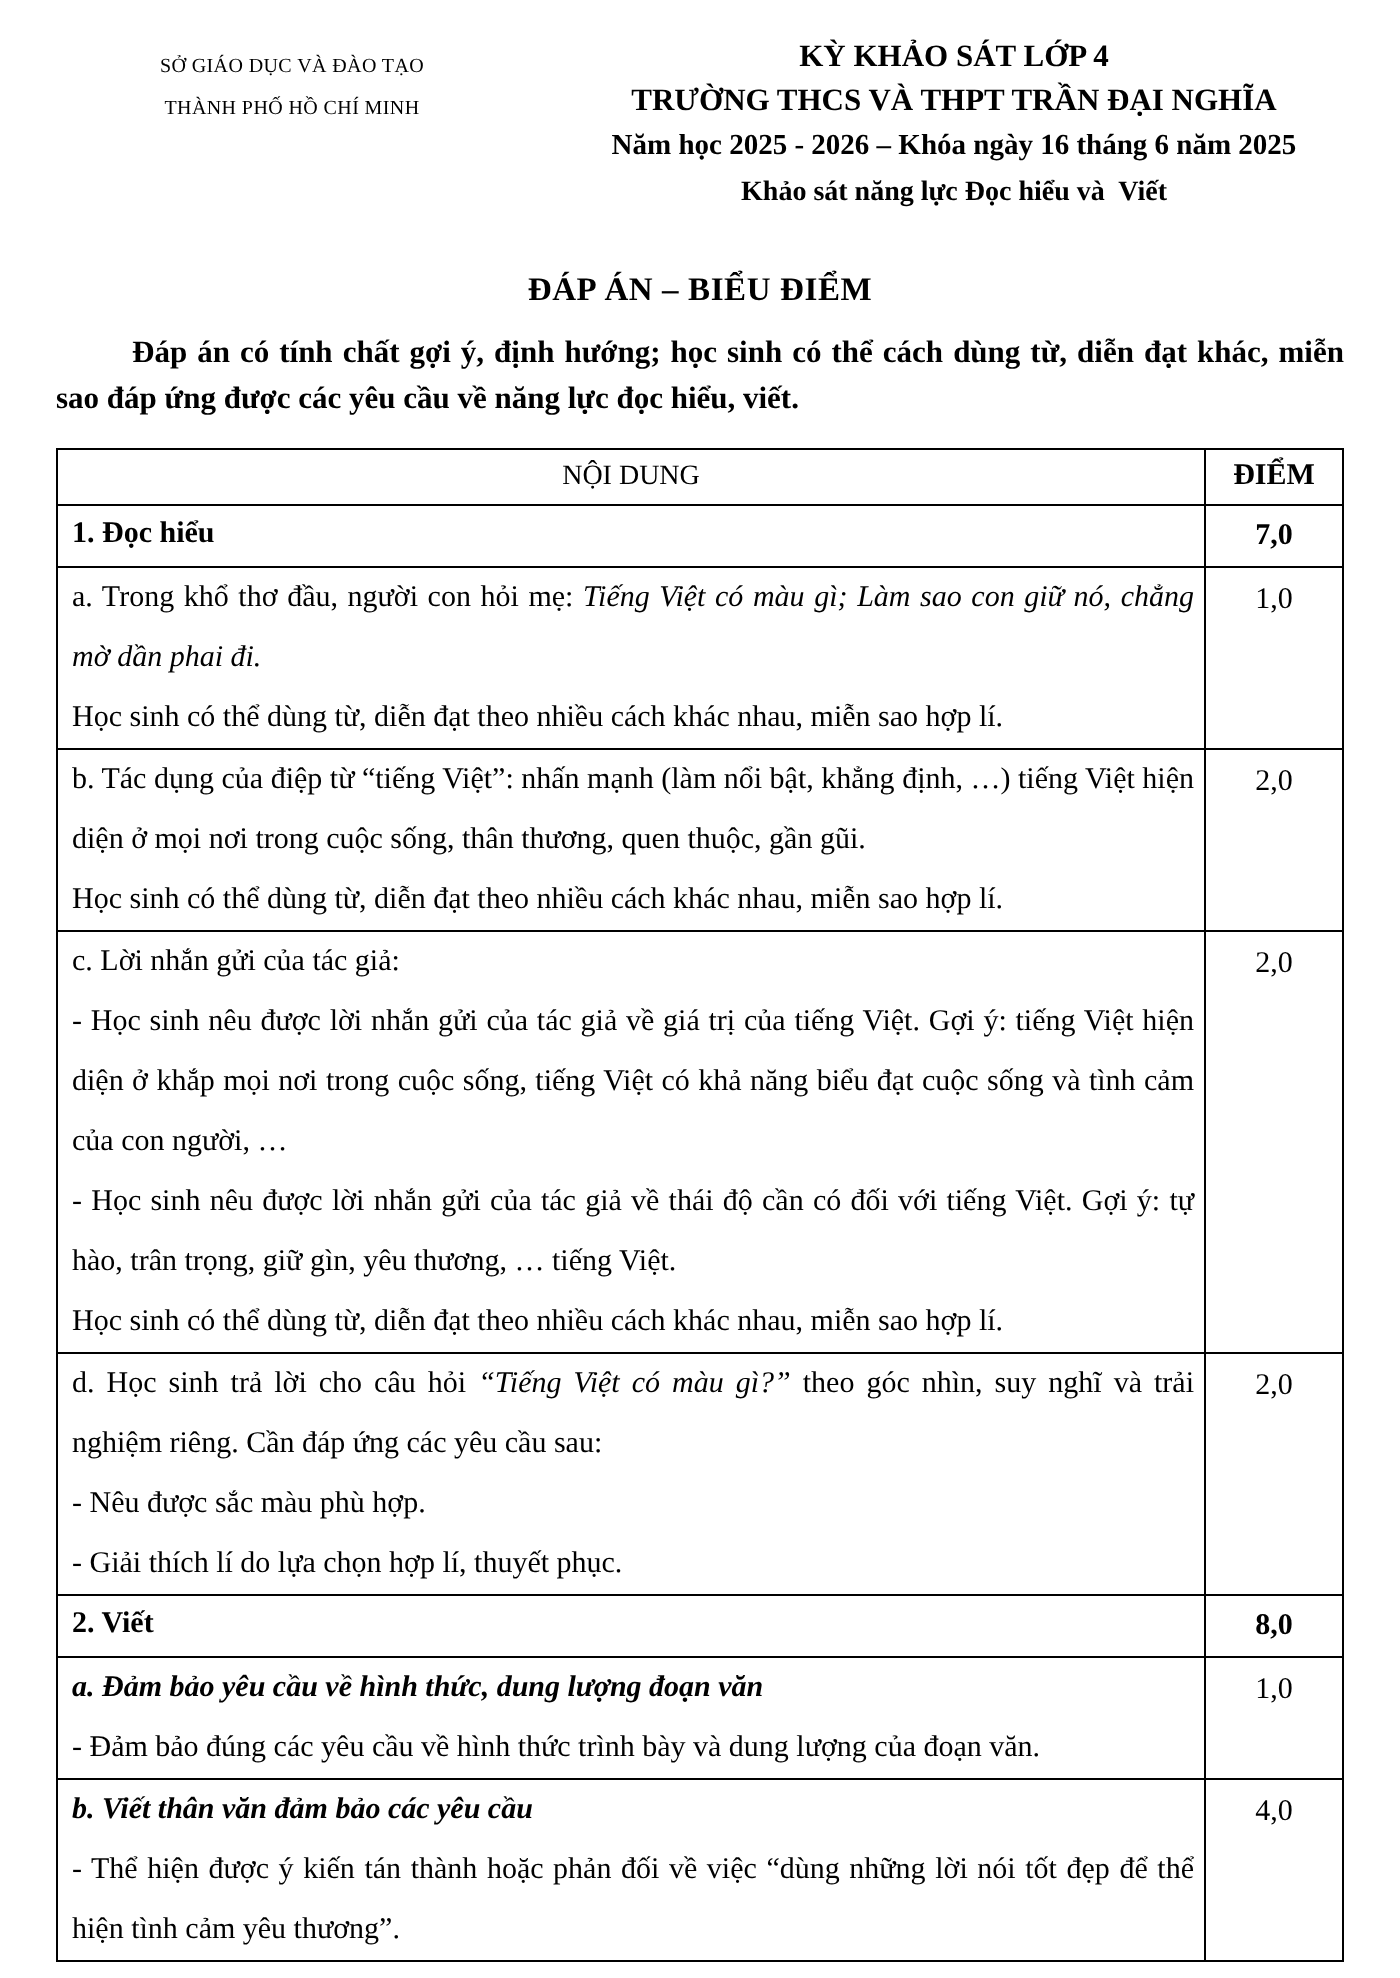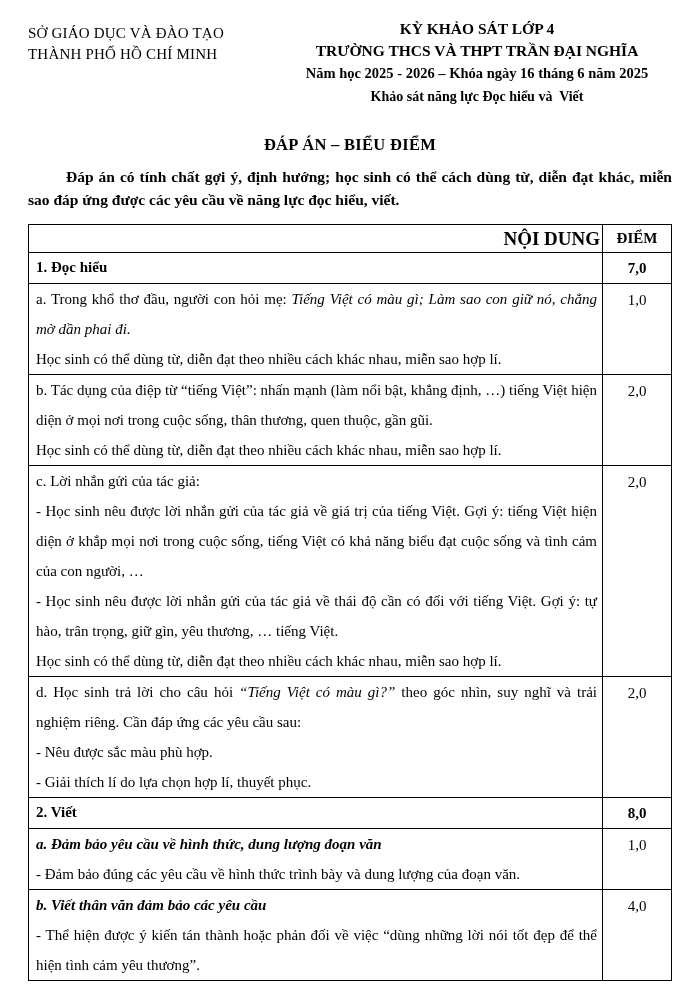--- a/index.html
+++ b/index.html
@@ -18,22 +18,22 @@
     overflow: hidden;
     background: #ffffff;
   }
   
   .doc-header {
     display: flex;
     align-items: flex-start;
   }
   .header-left {
     width: 236px;
-    text-align: left;
-    font-size: 15px;
+    text-align: center;
+    font-size: 10px;
     line-height: 21px;
     padding-top: 5px;
     letter-spacing: 0.2px;
   }
   .header-right {
     flex: 1;
     margin-left: 18px;
     text-align: center;
     font-weight: bold;
   }
@@ -60,25 +60,25 @@
   
   table.rubric {
     width: 100%;
     border-collapse: collapse;
     table-layout: fixed;
   }
   table.rubric th, table.rubric td {
     border: 1.5px solid #000000;
   }
   th.col-content {
-    font-size: 19px;
+    font-size: 14px;
     line-height: 21px;
     padding: 3px 2px;
-    text-align: right;
-    font-weight: bold;
+    text-align: center;
+    font-weight: normal;
   }
   th.col-score {
     width: 64px;
     font-size: 15px;
     line-height: 21px;
     padding: 3px 2px;
     text-align: center;
     font-weight: bold;
   }
   td.content {

